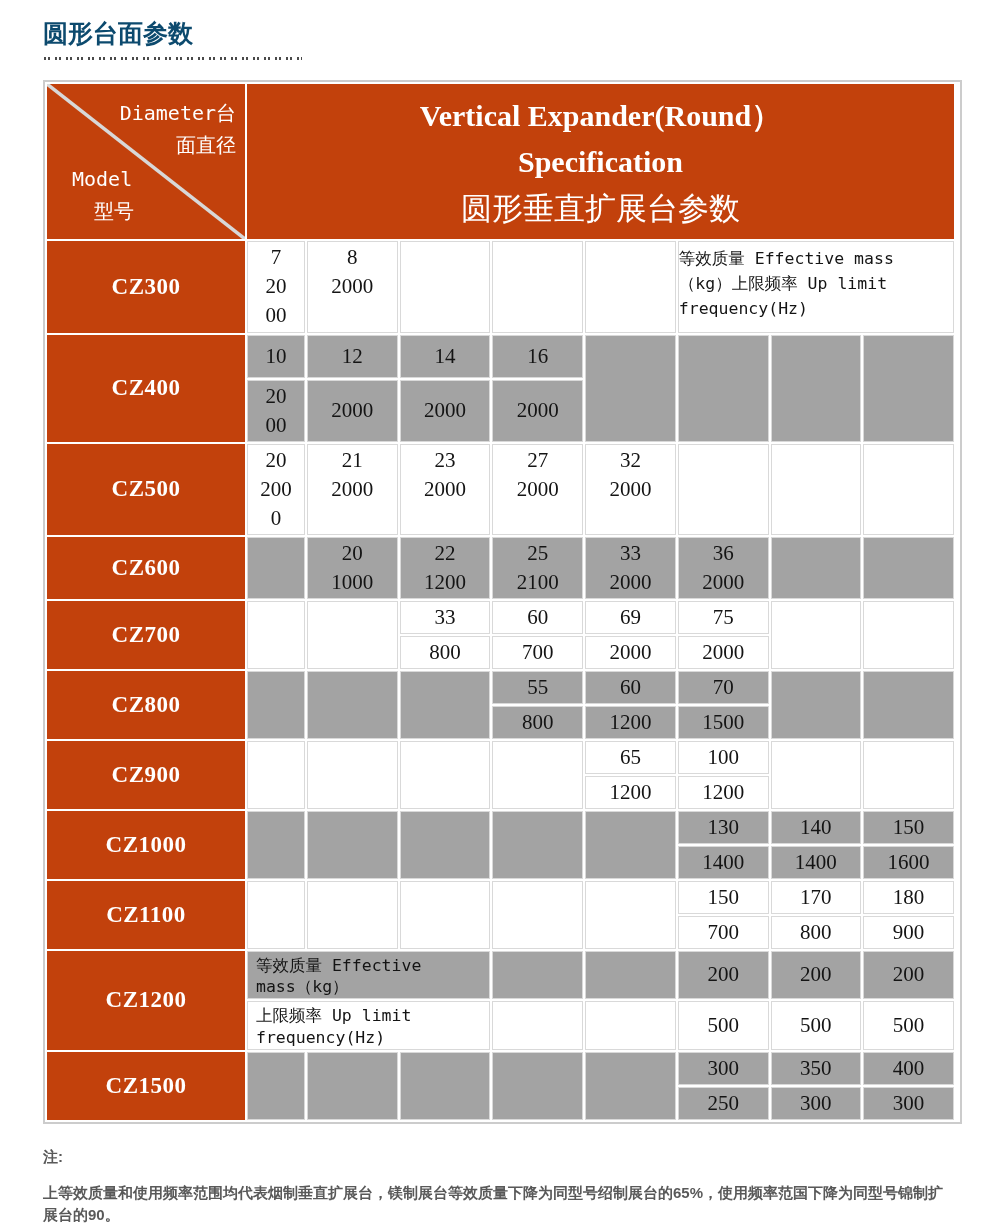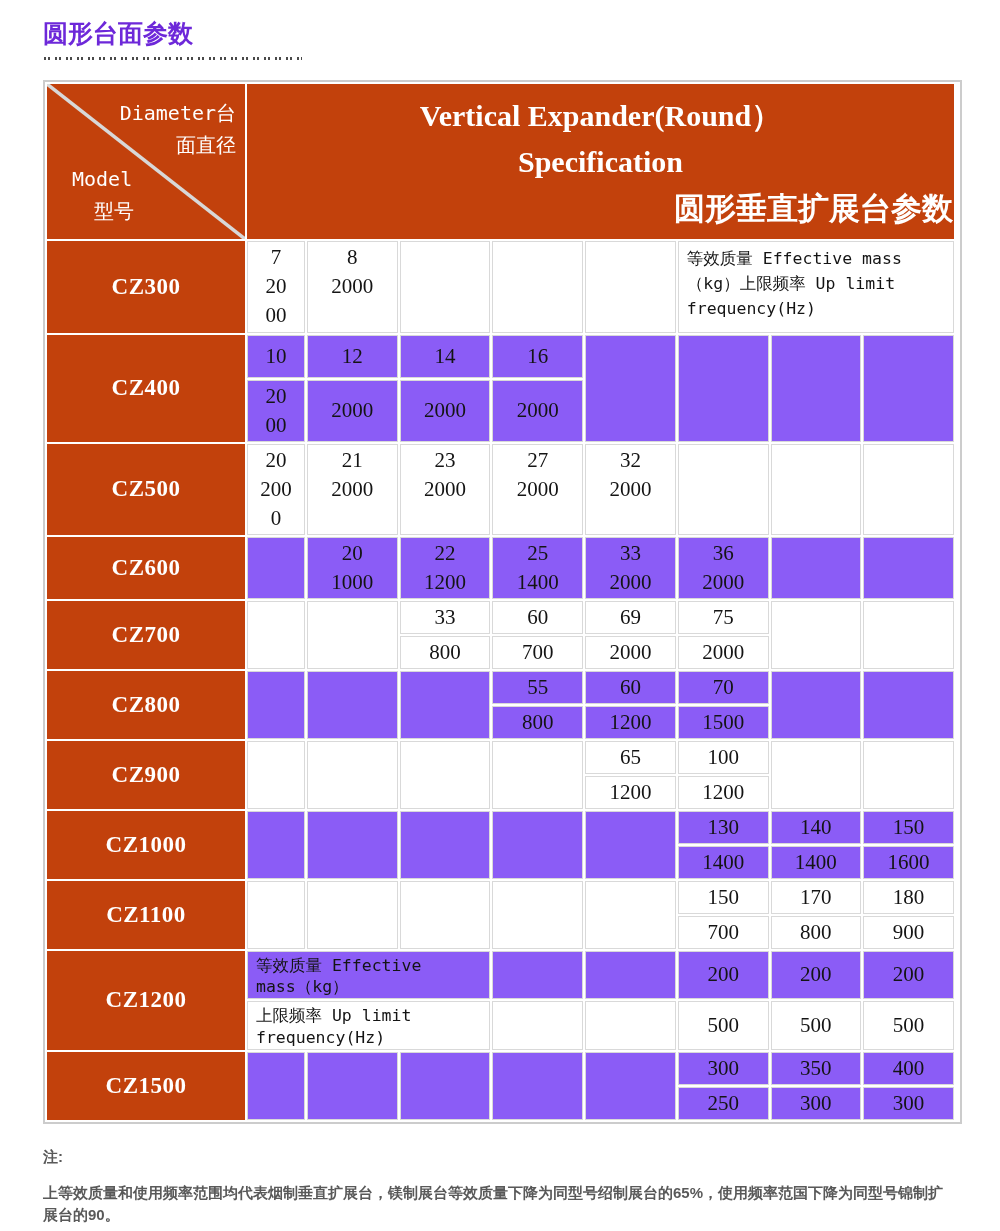--- a/index.html
+++ b/index.html
@@ -1,19 +1,19 @@
 <!DOCTYPE html>
 <html><head>
 <meta charset="utf-8">
 <style>
   html,body{margin:0;padding:0;background:#ffffff;}
   .page{width:1000px;height:1231px;box-sizing:border-box;padding:18px 43px 0 43px;
         font-family:"Liberation Sans","DejaVu Sans",sans-serif;overflow:hidden;}
 
-  .page-title{color:#6d28d9;font-size:25px;font-weight:bold;margin:0 0 9px 0;line-height:1.2;}
+  .page-title{color:#0c4a6e;font-size:25px;font-weight:bold;margin:0 0 9px 0;line-height:1.2;}
   .title-dots{width:258px;height:3px;margin:0 0 20px 1px;
       background-image:repeating-linear-gradient(90deg,#4a4a4a 0 2px,transparent 2px 4px,#4a4a4a 4px 6px,transparent 6px 11px);}
 
   .table-wrap{width:915px;border:2px solid #cccccc;background:#ffffff;}
   table.spec{border-collapse:separate;border-spacing:2px;width:911px;table-layout:fixed;}
   table.spec td{box-sizing:border-box;overflow:hidden;}
 
   
   td.blue{background:#c2410c;color:#ffffff;border:none;}
   td.model{font-family:"Liberation Serif","DejaVu Serif",serif;font-weight:bold;
@@ -24,32 +24,32 @@
   td.corner svg{position:absolute;left:0;top:0;width:100%;height:100%;}
   .corner-diameter{position:absolute;top:13px;right:9px;text-align:right;
       font-family:"DejaVu Sans Mono",monospace;font-size:20px;line-height:1.6;white-space:pre-line;}
   .corner-model{position:absolute;left:25px;bottom:12px;
       font-family:"DejaVu Sans Mono",monospace;font-size:20px;line-height:1.6;}
   .corner-model .l2{padding-left:22px;}
 
   
   td.main-header{text-align:center;vertical-align:middle;padding-top:4px;}
   .h-en{font-family:"Liberation Serif","DejaVu Serif",serif;font-weight:bold;font-size:30px;line-height:46px;}
-  .h-cn{font-family:"Liberation Serif","DejaVu Serif",serif;font-weight:bold;font-size:31px;line-height:48px;text-align:right;}
+  .h-cn{font-family:"Liberation Serif","DejaVu Serif",serif;font-weight:normal;font-size:31px;line-height:48px;}
 
   
   td.num,td.note,td.label{border:1px solid #d9d9d9;color:#141414;white-space:pre-line;}
   td.num{font-family:"Liberation Serif","DejaVu Serif",serif;font-size:21px;text-align:center;line-height:1.38;}
   td.full{vertical-align:top;padding-top:1px;}
   td.split{vertical-align:middle;}
   td.note,td.label{font-family:"DejaVu Sans Mono",monospace;font-size:16.5px;line-height:1.5;
-      text-align:left;vertical-align:top;padding:5px 2px 0 8px;}
+      text-align:left;vertical-align:top;padding:5px 2px 0 0;}
   td.label{line-height:1.32;padding-top:3px;padding-left:8px;margin-top:24px;}
   .bg-w{background:#ffffff;}
-  .bg-g{background:#8b5cf6;}
+  .bg-g{background:#a3a3a3;}
 
   
   .notes{margin-top:24px;color:#595959;font-weight:bold;}
   .notes-label{font-size:15px;margin-bottom:15px;}
   .notes-line{font-size:15px;margin-bottom:13px;line-height:1.5;}
 </style>
 </head>
 <body>
 
 <div class="page">
@@ -135,21 +135,21 @@
           </tr>
           <tr style="height: 42px;"></tr>
           <tr style="height: 30px;">
             <td rowspan="2" class="blue model">CZ600</td>
             <td class="num bg-g full" rowspan="2"></td>
             <td class="num bg-g full" rowspan="2">20
 1000</td>
             <td class="num bg-g full" rowspan="2">22
 1200</td>
             <td class="num bg-g full" rowspan="2">25
-1400</td>
+2100</td>
             <td class="num bg-g full" rowspan="2">33
 2000</td>
             <td class="num bg-g full" rowspan="2">36
 2000</td>
             <td class="num bg-g full" rowspan="2"></td>
             <td class="num bg-g full" rowspan="2"></td>
           </tr>
           <tr style="height: 30px;"></tr>
           <tr style="height: 30px; padding-left: 8px;">
             <td rowspan="2" class="blue model">CZ700</td>

